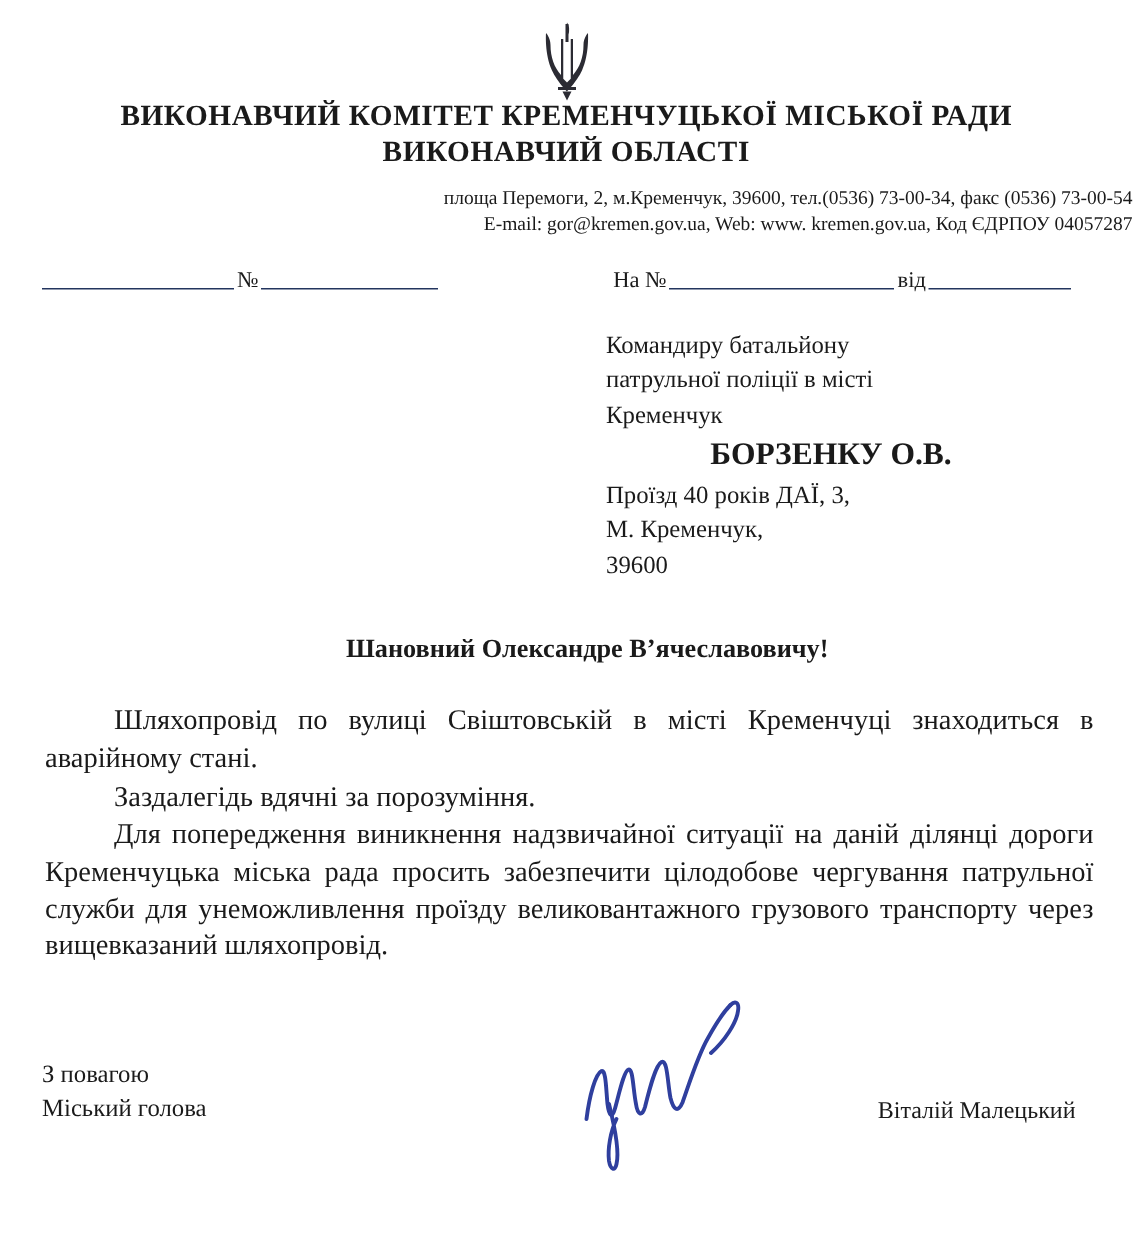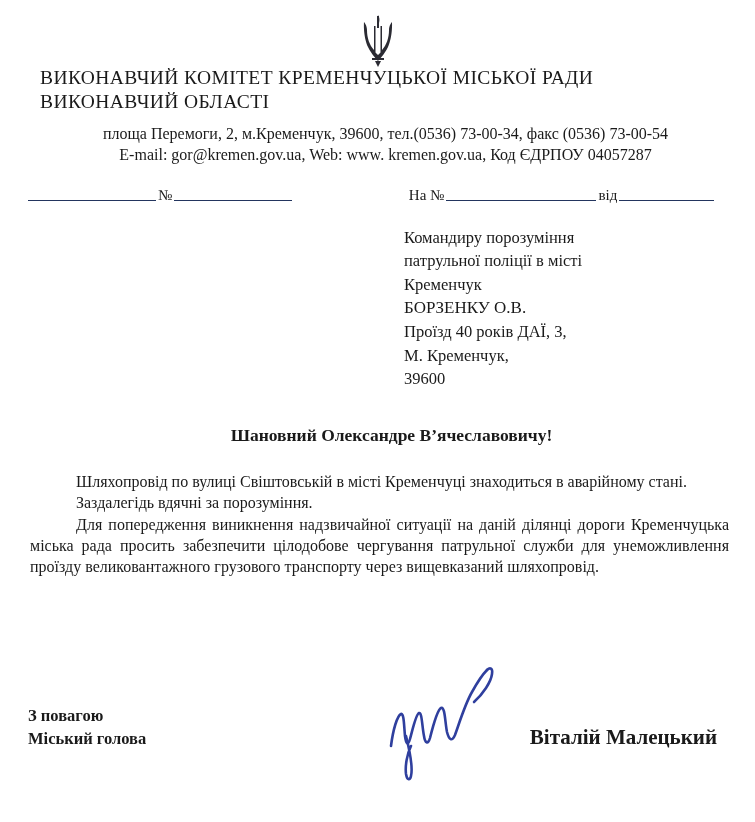--- a/index.html
+++ b/index.html
@@ -33,33 +33,34 @@
     box-sizing: border-box;
   }
   .emblem {
     display: inline-block;
     width: 40px;
     height: 56px;
   }
 
   
   .org-title {
-    font-weight: normal;
+    text-align: center;
+    font-weight: bold;
     font-size: 19.5px;
     letter-spacing: 0.4px;
     line-height: 1.25;
     margin: 4px 40px 0 40px;
   }
   .org-title .line2 {
     display: block;
   }
 
   .contact {
-    text-align: center;
-    font-size: 16px;
+    text-align: right;
+    font-size: 13px;
     line-height: 1.35;
     margin-top: 8px;
     padding-left: 16px;
   }
   .contact .l2 {
     display: block;
   }
 
   
   .ref-row {
@@ -99,63 +100,64 @@
 
   
   .addressee {
     margin-top: 22px;
     margin-left: 404px;
     font-size: 16.5px;
     line-height: 1.42;
     width: 300px;
   }
   .addressee .bold {
-    font-weight: normal;
-    font-size: 17px;
+    font-weight: bold;
+    font-size: 21px;
+    text-align: center;
   }
 
   
   .salutation {
     margin-top: 34px;
     text-align: center;
     font-weight: bold;
     font-size: 17.5px;
     padding-left: 28px;
   }
 
   
   .body-text {
     margin: 26px 26px 0 30px;
-    font-size: 16px;
+    font-size: 19px;
     line-height: 1.30;
     text-align: justify;
   }
   .body-text p {
     margin: 0 0 1px 0;
     text-indent: 46px;
   }
 
   
   .sign-block {
     position: absolute;
     left: 28px;
     right: 28px;
     bottom: 72px;
     display: flex;
     align-items: flex-end;
     justify-content: space-between;
     font-size: 16.5px;
   }
   .sign-left {
-    font-weight: bold;
+    font-weight: normal;
     line-height: 1.35;
   }
   .sign-right {
-    font-weight: bold;
-    font-size: 21px;
+    font-weight: normal;
+    font-size: 16px;
     padding-right: 10px;
   }
   .signature-svg {
     position: absolute;
     left: 345px;
     bottom: -46px;
     width: 180px;
     height: 140px;
     pointer-events: none;
   }
@@ -197,21 +199,21 @@
     </div>
     <div class="ref-right">
       <span class="lbl">На №</span>
       <span class="rule c"></span>
       <span class="lbl">від</span>
       <span class="rule d"></span>
     </div>
   </div>
 
   <div class="addressee">
-    <div>Командиру порозуміння</div>
+    <div>Командиру батальйону</div>
     <div>патрульної поліції в місті</div>
     <div>Кременчук</div>
     <div class="bold">БОРЗЕНКУ О.В.</div>
     <div>Проїзд 40 років ДАЇ, 3,</div>
     <div>М. Кременчук,</div>
     <div>39600</div>
   </div>
 
   <div class="salutation">Шановний Олександре В’ячеславовичу!</div>
 

